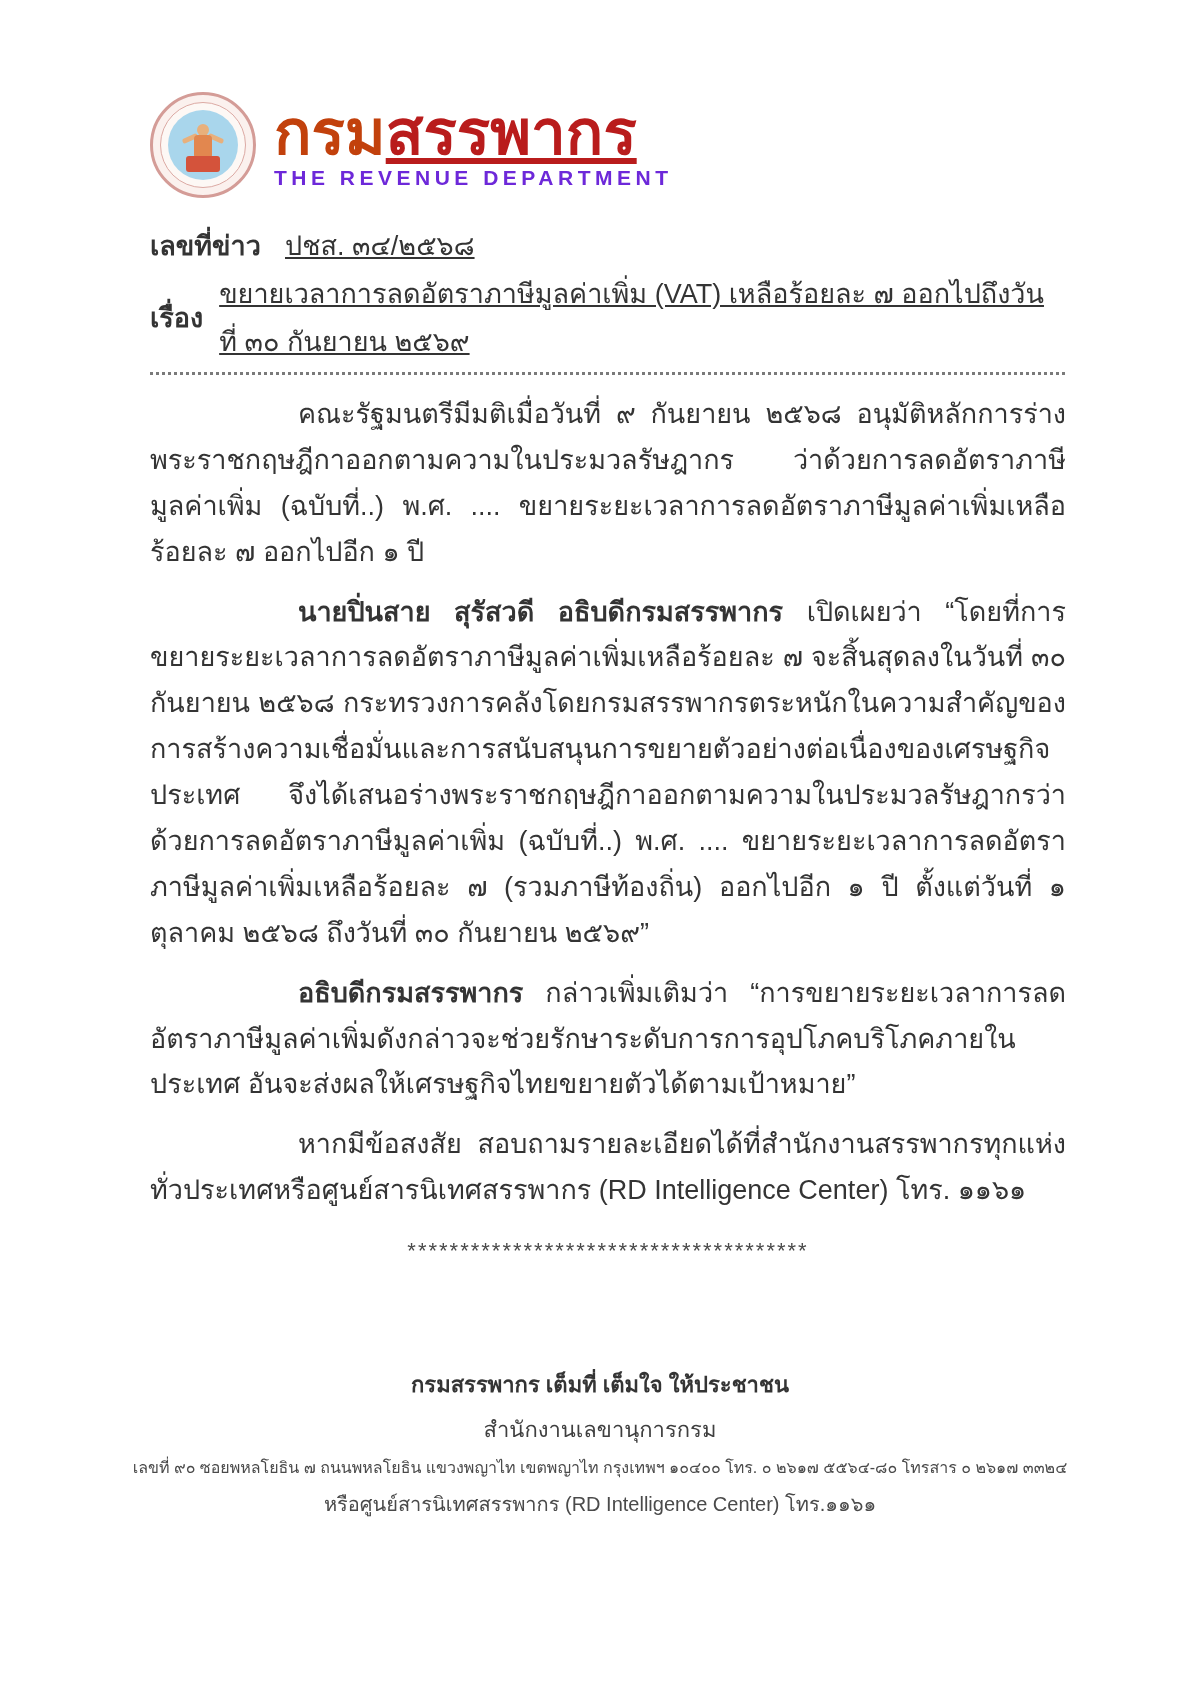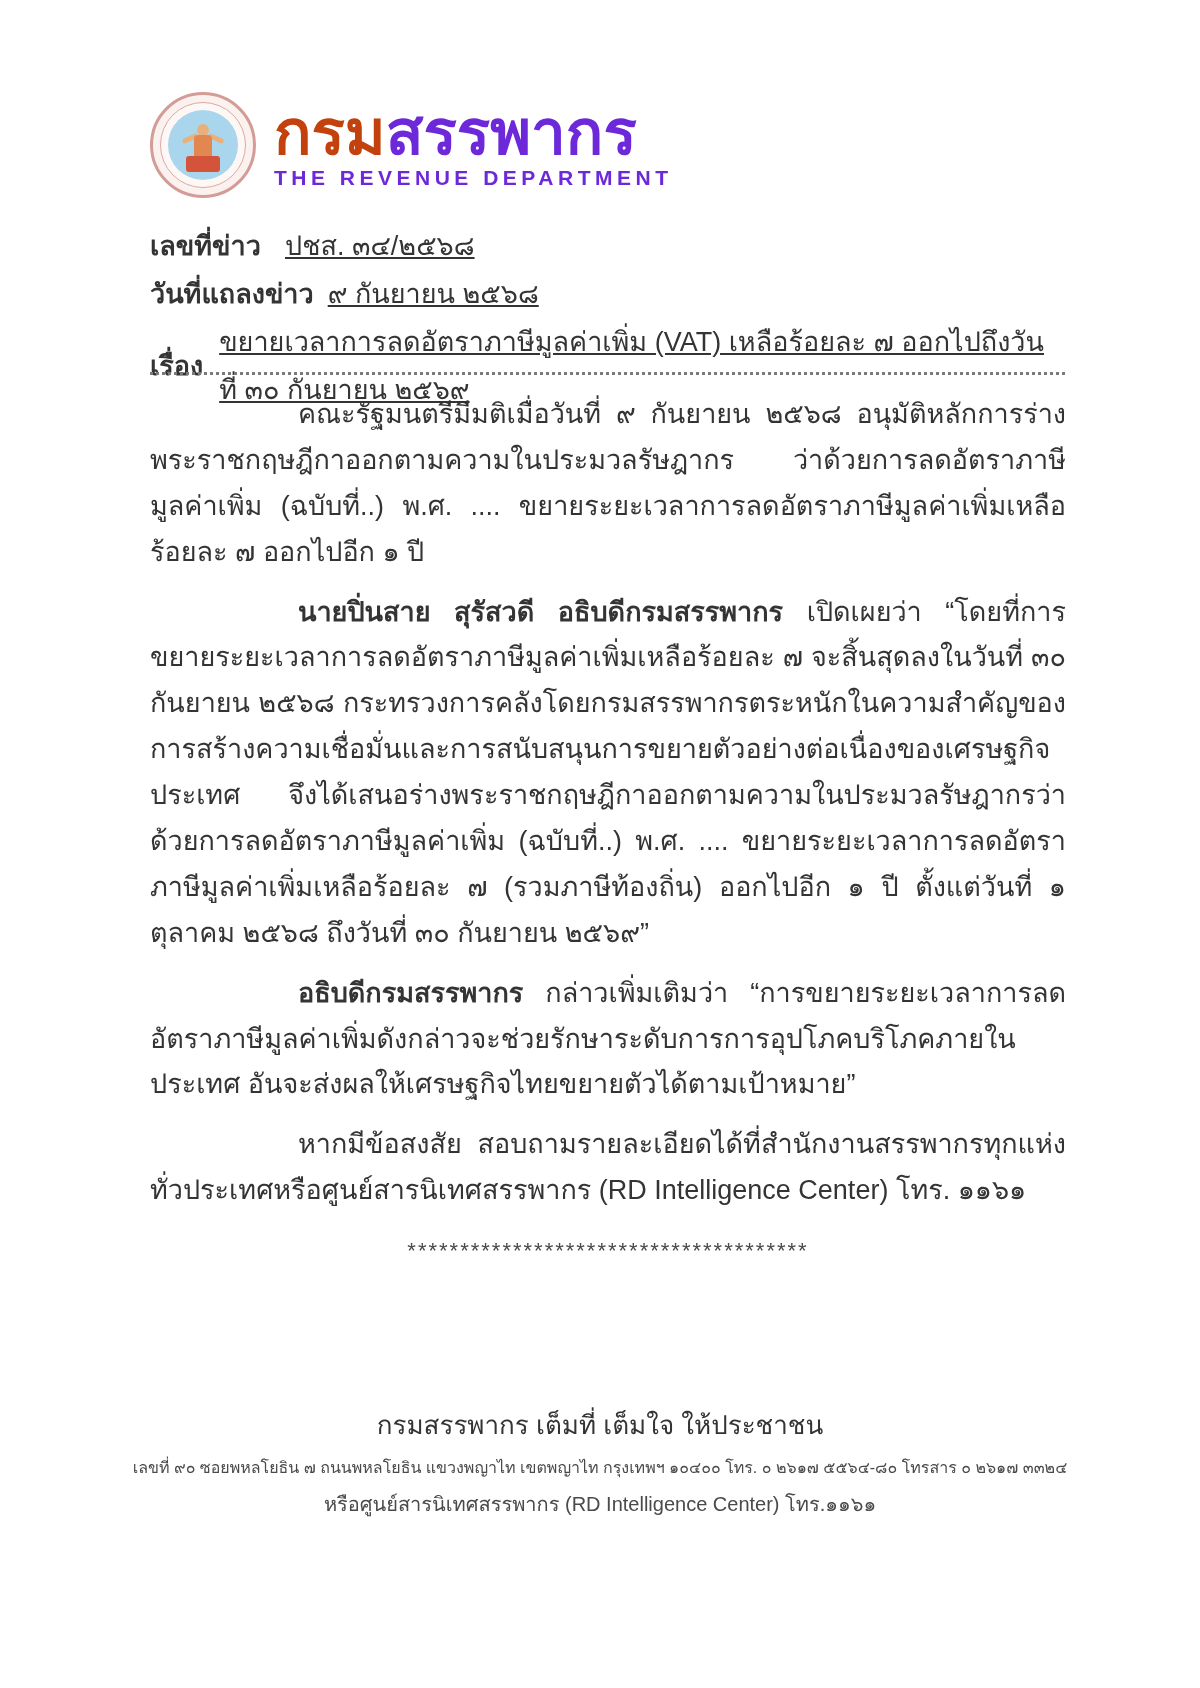--- a/index.html
+++ b/index.html
@@ -85,21 +85,21 @@
   .emblem-figure-arm-r { right: 14px; transform: rotate(25deg); }
 
   .logo-text-wrap { display: flex; flex-direction: column; }
   .logo-thai {
     font-size: 62px;
     line-height: 1.05;
     font-weight: bold;
     letter-spacing: 0px;
   }
   .logo-thai .part-dark { color: #c2410c; }
-  .logo-thai .part-blue { color: #6d28d9; }
+  .logo-thai .part-blue { color: #b91c1c; text-decoration: underline; }
   .logo-english {
     font-size: 21px;
     font-weight: bold;
     letter-spacing: 4.5px;
     color: #6d28d9;
   }
 
   
   .meta {
     position: absolute;
@@ -152,22 +152,22 @@
   
   .footer {
     position: absolute;
     left: 60px;
     right: 60px;
     bottom: 148px;
     text-align: center;
     color: #3f3f3f;
   }
   .footer-slogan {
-    font-size: 26px;
-    font-weight: normal;
+    font-size: 22px;
+    font-weight: bold;
     margin-bottom: 10px;
     color: #343434;
   }
   .footer-office {
     font-size: 22px;
     margin-bottom: 8px;
   }
   .footer-address {
     font-size: 16px;
     margin-bottom: 8px;
@@ -206,38 +206,35 @@
       <div class="logo-english">THE REVENUE DEPARTMENT</div>
     </div>
   </div>
 
   <div class="meta">
     <div class="meta-row">
       <span class="meta-label news">เลขที่ข่าว</span>
       <span class="meta-value">ปชส. ๓๔/๒๕๖๘</span>
     </div>
     <div class="meta-row">
-      <span class="meta-label date">วันที่แถลงข่าว</span>
-      <span class="meta-value">๙ กันยายน ๒๕๖๘</span>
-    </div>
-    <div class="meta-row">
       <span class="meta-label subject">เรื่อง</span>
       <span class="meta-value">ขยายเวลาการลดอัตราภาษีมูลค่าเพิ่ม (VAT) เหลือร้อยละ ๗ ออกไปถึงวันที่ ๓๐ กันยายน ๒๕๖๙</span>
     </div>
   </div>
 
   <div class="dotted-rule"></div>
 
   <div class="body-text">
     <p>คณะรัฐมนตรีมีมติเมื่อวันที่ ๙ กันยายน ๒๕๖๘ อนุมัติหลักการร่างพระราชกฤษฎีกาออกตามความในประมวลรัษฎากร ว่าด้วยการลดอัตราภาษีมูลค่าเพิ่ม (ฉบับที่..) พ.ศ. .... ขยายระยะเวลาการลดอัตราภาษีมูลค่าเพิ่มเหลือร้อยละ ๗ ออกไปอีก ๑ ปี</p>
     <p><span class="lead-bold">นายปิ่นสาย สุรัสวดี อธิบดีกรมสรรพากร</span><span> เปิดเผยว่า “โดยที่การขยายระยะเวลาการลดอัตราภาษีมูลค่าเพิ่มเหลือร้อยละ ๗ จะสิ้นสุดลงในวันที่ ๓๐ กันยายน ๒๕๖๘ กระทรวงการคลังโดยกรมสรรพากรตระหนักในความสำคัญของการสร้างความเชื่อมั่นและการสนับสนุนการขยายตัวอย่างต่อเนื่องของเศรษฐกิจประเทศ จึงได้เสนอร่างพระราชกฤษฎีกาออกตามความในประมวลรัษฎากรว่าด้วยการลดอัตราภาษีมูลค่าเพิ่ม (ฉบับที่..) พ.ศ. .... ขยายระยะเวลาการลดอัตราภาษีมูลค่าเพิ่มเหลือร้อยละ ๗ (รวมภาษีท้องถิ่น) ออกไปอีก ๑ ปี ตั้งแต่วันที่ ๑ ตุลาคม ๒๕๖๘ ถึงวันที่ ๓๐ กันยายน ๒๕๖๙”</span></p>
     <p><span class="lead-bold">อธิบดีกรมสรรพากร</span><span> กล่าวเพิ่มเติมว่า “การขยายระยะเวลาการลดอัตราภาษีมูลค่าเพิ่มดังกล่าวจะช่วยรักษาระดับการการอุปโภคบริโภคภายในประเทศ อันจะส่งผลให้เศรษฐกิจไทยขยายตัวได้ตามเป้าหมาย”</span></p>
     <p>หากมีข้อสงสัย สอบถามรายละเอียดได้ที่สำนักงานสรรพากรทุกแห่งทั่วประเทศหรือศูนย์สารนิเทศสรรพากร (RD Intelligence Center) โทร. ๑๑๖๑</p>
     <div class="stars-line">**************************************</div>
   </div>
 
   <div class="footer">
     <div class="footer-slogan">กรมสรรพากร  เต็มที่  เต็มใจ  ให้ประชาชน</div>
+    <div class="footer-office">สำนักงานเลขานุการกรม</div>
     <div class="footer-address">เลขที่ ๙๐ ซอยพหลโยธิน ๗ ถนนพหลโยธิน แขวงพญาไท เขตพญาไท กรุงเทพฯ ๑๐๔๐๐  โทร. ๐ ๒๖๑๗ ๕๕๖๔-๘๐ โทรสาร ๐ ๒๖๑๗ ๓๓๒๔</div>
     <div class="footer-contact">หรือศูนย์สารนิเทศสรรพากร (RD Intelligence Center) โทร.๑๑๖๑</div>
   </div>
 
 </div>
 
 </body></html>

